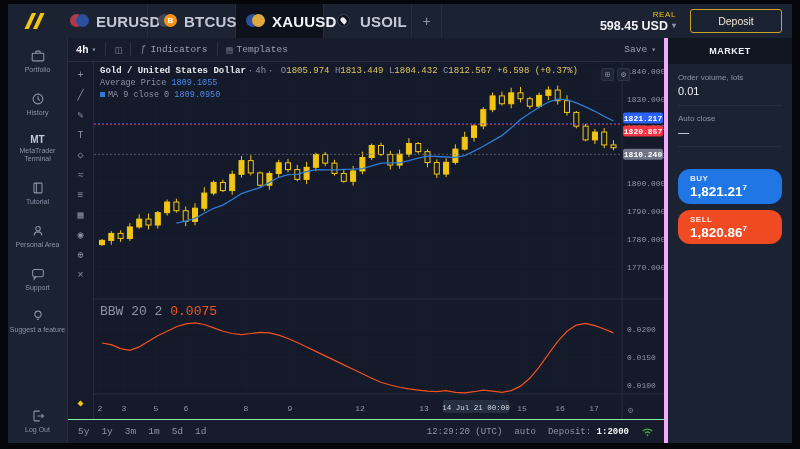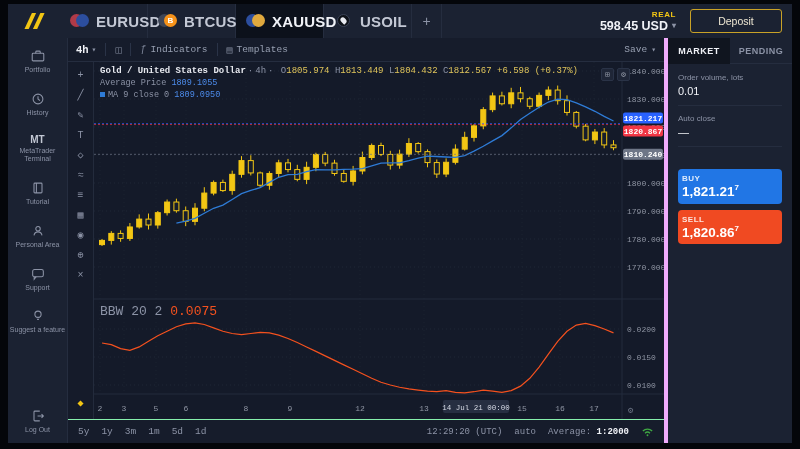--- a/index.html
+++ b/index.html
@@ -14,21 +14,21 @@
   .tab .sym { font-size:15px; color:#C3C8D4; font-weight:bold; letter-spacing:.2px; }
   .tab.active { background:#0C111B; }
   .tab.active .sym { color:#F0F2F7; }
   .pair { position:relative; width:20px; height:14px; flex:none; }
   .pair .c { position:absolute; width:13px; height:13px; border-radius:50%; top:0; font-size:8px; font-weight:bold; color:#fff; display:flex; align-items:center; justify-content:center; }
   .pair .back { left:0; }
   .pair .front { left:6px; }
   .drop { width:5px; height:7px; background:#E8EAF0; border-radius:50% 50% 50% 0; transform:rotate(-45deg); }
   .tab-add { width:30px; display:flex; align-items:center; justify-content:center; color:#8C93A6; font-size:14px; border-right:1px solid #252D3F; cursor:pointer; }
   .account { margin-left:auto; display:flex; flex-direction:column; align-items:flex-end; justify-content:center; padding-right:14px; }
-  .acct-type { font-size:8px; font-weight:bold; color:#F2C614; letter-spacing:.6px; }
+  .acct-type { font-size:8px; font-weight:normal; color:#F2C614; letter-spacing:.6px; }
   .acct-balance { font-size:12.5px; font-weight:bold; color:#F0F2F7; display:flex; align-items:center; gap:4px; }
   .caret { color:#8C93A6; font-size:8px; }
   .deposit-btn { align-self:center; margin-right:10px; width:92px; height:24px; border:1px solid #C9A227; border-radius:3px; background:transparent; color:#EDE6D2; font-size:10.5px; display:flex; align-items:center; justify-content:center; cursor:pointer; }
 
   
   .main { flex:1; display:flex; }
 
   
   .sidebar { width:60px; background:#1B2232; border-right:1px solid #252D3F; display:flex; flex-direction:column; align-items:center; padding-top:10px; gap:16px; }
   .side-item { width:56px; display:flex; flex-direction:column; align-items:center; gap:2px; cursor:pointer; }
@@ -66,21 +66,21 @@
 
   
   .order-panel { width:128px; background:#1B2232; border-left:4px solid #f0abfc; display:flex; flex-direction:column; }
   .op-tabs { display:flex; height:26px; flex:none; }
   .op-tab { flex:1; display:flex; align-items:center; justify-content:center; font-size:9px; font-weight:bold; letter-spacing:.5px; cursor:pointer; }
   .op-tab.active { background:#10151F; color:#F0F2F7; }
   .op-tab.inactive { background:#1B2232; color:#8C93A6; border-bottom:1px solid #252D3F; }
   .op-body { padding:9px 10px; display:flex; flex-direction:column; flex:1; }
   .op-label { font-size:8px; color:#8C93A6; margin-bottom:3px; }
   .op-value { font-size:11px; color:#F0F2F7; padding-bottom:8px; border-bottom:1px solid #252D3F; margin-bottom:8px; cursor:text; }
-  .buy-btn, .sell-btn { border:none; border-radius:4px; width:100%; text-align:left; padding:5px 4px; cursor:pointer; }
+  .buy-btn, .sell-btn { border:none; border-radius:12px; width:100%; text-align:left; padding:5px 12px; cursor:pointer; }
   .buy-btn { background:#2176E5; margin-top:14px; margin-bottom:6px; }
   .sell-btn { background:#F04A22; }
   .bs-label { font-size:8px; font-weight:bold; color:rgba(255,255,255,.85); letter-spacing:.5px; }
   .bs-price { font-size:13.5px; font-weight:bold; color:#fff; }
   .bs-price sup { font-size:8px; }
 
   
   .bottombar { height:24px; background:#161C2B; border-top:1px solid #86efac; display:flex; align-items:center; padding:0 10px; gap:12px; flex:none; }
   .range-chip { font-size:9.5px; color:#8C93A6; cursor:pointer; }
   .bb-right { margin-left:auto; display:flex; align-items:center; gap:12px; }
@@ -465,34 +465,33 @@
         <div class="bottombar">
           <span class="range-chip">5y</span>
           <span class="range-chip">1y</span>
           <span class="range-chip">3m</span>
           <span class="range-chip">1m</span>
           <span class="range-chip">5d</span>
           <span class="range-chip">1d</span>
           <div class="bb-right">
             <span class="bb-text">12:29:20 (UTC)</span>
             <span class="bb-text">auto</span>
-            <span class="bb-lev"><span>Average:</span> <b>1:2000</b></span>
+            <span class="bb-lev"><span>Deposit:</span> <b>1:2000</b></span>
             <svg width="13" height="11" viewBox="0 0 14 11" fill="none" stroke="#3FA843" stroke-width="1.4">
               <path d="M2 5a7 7 0 0110 0"></path>
                 <path d="M4.3 7.3a4 4 0 015.4 0"></path>
                 <circle cx="7" cy="9.5" r="1" fill="#3FA843" stroke="none"></circle>
             </svg>
           </div>
         </div>
       </div>
 
       <div class="order-panel">
         <div class="op-tabs">
           <div class="op-tab active">MARKET</div>
-          <div class="op-tab inactive">PENDING</div>
         </div>
         <div class="op-body">
           <div class="op-label">Order volume, lots</div>
           <div class="op-value">0.01</div>
           <div class="op-label">Auto close</div>
           <div class="op-value">—</div>
 
           <button class="buy-btn">
             <div class="bs-label">BUY</div>
             <div class="bs-price"><span>1,821.21</span><sup>7</sup></div>

